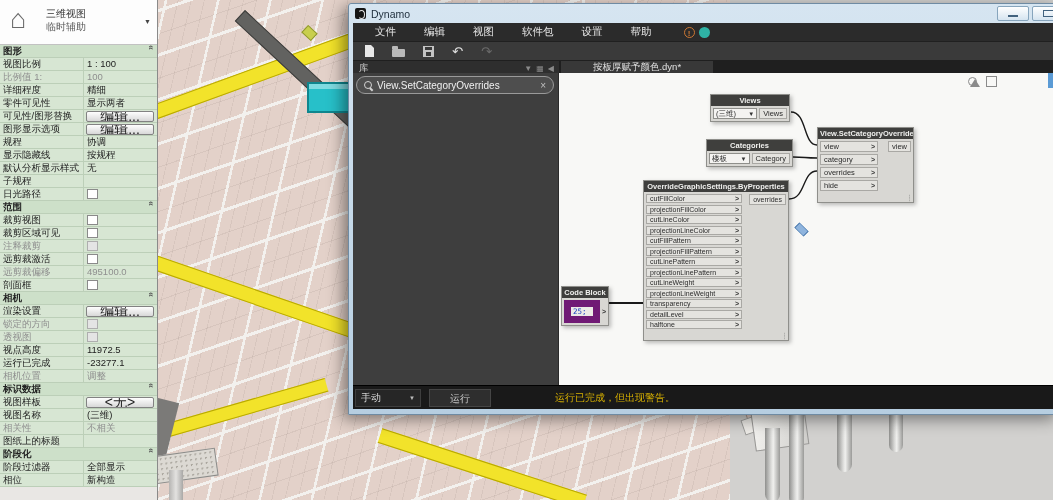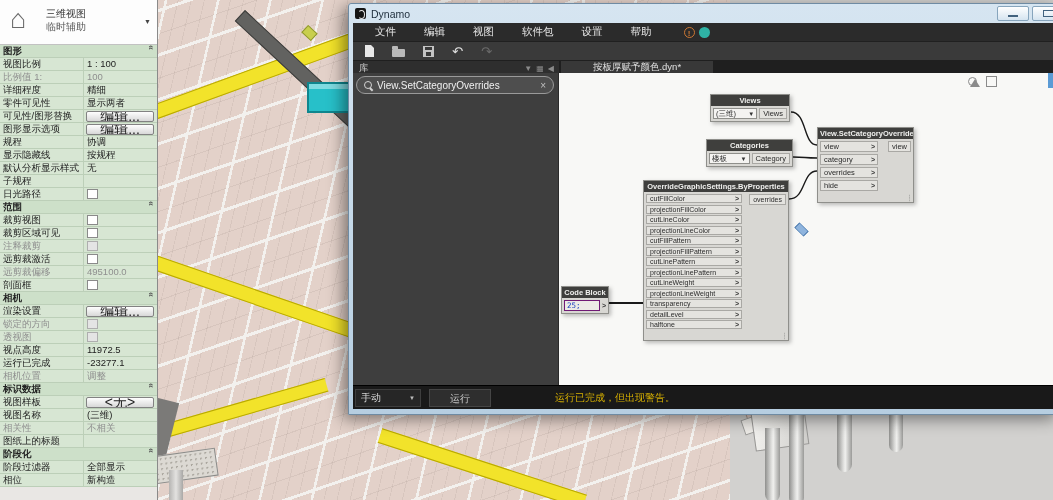--- a/index.html
+++ b/index.html
@@ -155,21 +155,21 @@
   .grip{position:absolute;right:2px;bottom:0;font-size:6px;color:#8a8a88;line-height:7px;}
   .n-views{left:151px;top:21px;width:80px;}
   .n-cat{left:147px;top:66px;width:87px;}
   .n-setcat{left:258px;top:54px;width:97px;}
   .n-setcat .incol{width:58px;}
   .n-ovr{left:84px;top:107px;width:146px;font-size:7px;}
   .n-ovr .incol{width:96px;}
   .n-ovr .port.in{height:9px;margin-bottom:1.5px;}
   .n-cb{left:2px;top:213px;width:48px;}
   .cb-row{display:flex;align-items:center;padding:2px;gap:2px;}
-  .cb-text{flex:1;background:#eceae6;border:1px solid #701a75;height:9px;line-height:9px;padding:0 2px;
+  .cb-text{flex:1;background:#eceae6;border:7px solid #701a75;height:9px;line-height:9px;padding:0 2px;
     font-family:"DejaVu Sans Mono","Liberation Mono",monospace;font-size:7.5px;color:#1a3fbf;}
   .diamond{position:absolute;left:236px;top:150px;width:11px;height:11px;background:#8fb4dd;border:1px solid #4a78aa;
     transform:rotate(45deg) scaleY(.55);}
   .corner-icons{position:absolute;right:60px;top:2px;display:flex;gap:6px;align-items:center;color:#8a8a8a;}
   .geo-icon{width:12px;height:12px;position:relative;}
   .geo-icon::before{content:"";position:absolute;left:0;top:2px;width:7px;height:7px;border:1px solid #8a8a8a;border-radius:50%;}
   .geo-icon::after{content:"";position:absolute;right:0;bottom:0;border-left:5px solid transparent;border-right:5px solid transparent;border-bottom:8px solid #8a8a8a;}
   .cube-icon{width:9px;height:9px;border:1px solid #8a8a8a;position:relative;background:#f8f8f6;}
   .cube-icon::before{content:"";position:absolute;left:2px;top:-3px;width:9px;height:9px;border:1px solid #8a8a8a;z-index:-1;}
   .edge-blue{position:absolute;right:0;top:0;width:9px;height:15px;background:#5b9bd5;}

